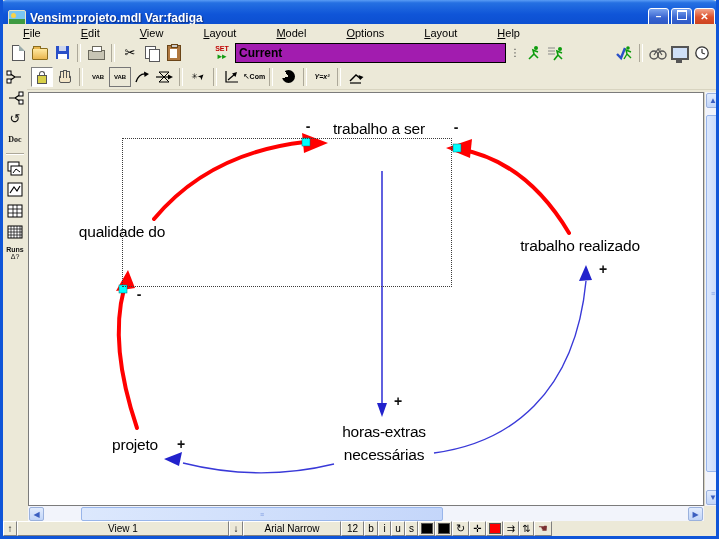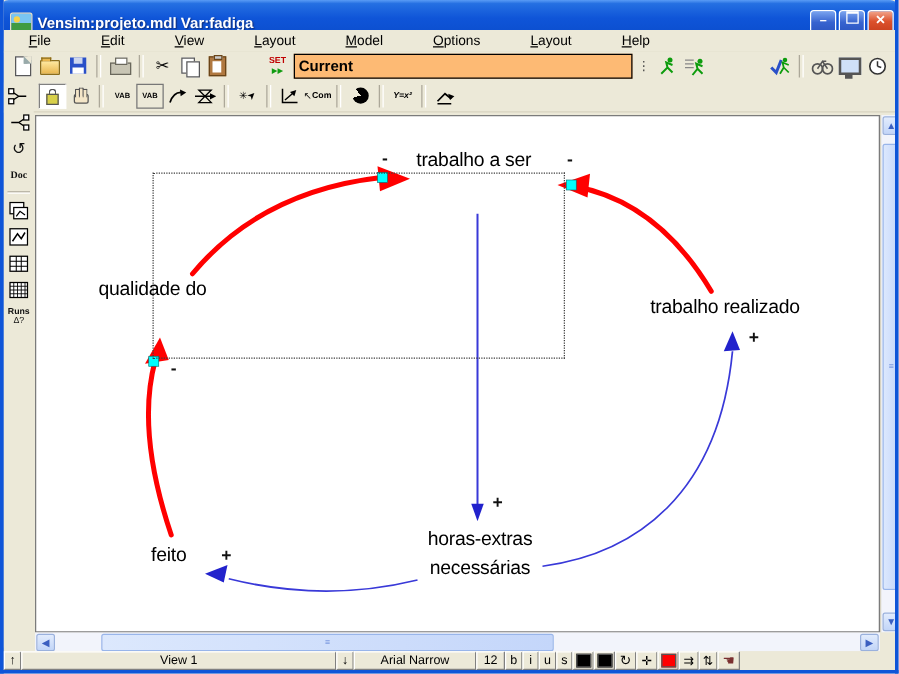--- a/index.html
+++ b/index.html
@@ -41,21 +41,21 @@
   .ic-print{width:15px;height:8px;background:#c8c5b4;border:1px solid #6a685c;position:relative;margin-top:5px;}
   .ic-print:before{content:"";position:absolute;left:3px;top:-5px;width:8px;height:4px;background:#fff;border:1px solid #6a685c;}
   .ic-copy{width:9px;height:11px;background:#fff;border:1px solid #58585a;position:relative;margin-left:-3px;}
   .ic-copy:after{content:"";position:absolute;left:3px;top:2px;width:9px;height:11px;background:#fff;border:1px solid #58585a;}
   .ic-clip{width:12px;height:14px;background:#b07840;border:1px solid #6a4518;position:relative;}
   .ic-clip:after{content:"";position:absolute;left:2px;top:3px;width:7px;height:9px;background:#fff;}
   .ic-clip:before{content:"";position:absolute;left:3px;top:-2px;width:5px;height:2px;background:#ccc;border:1px solid #6a4518;}
   .set-lab{color:#c00000;font-size:7px;font-weight:bold;line-height:7px;}
   .set-wrap{display:flex;flex-direction:column;align-items:center;}
   .green-tri{color:#119c11;font-size:9px;line-height:8px;}
-  .simfield{width:263px;height:18px;background:#fdba74;border:1px solid #000;font-weight:bold;font-size:12px;
+  .simfield{width:263px;height:18px;background:#a21caf;border:1px solid #000;font-weight:bold;font-size:12px;
     padding:0 3px;display:flex;align-items:center;margin-left:2px;}
   .dots{color:#444;font-size:10px;margin:0 4px;letter-spacing:-1px;}
   .mini-svg{display:block;}
   .mini-label{font-size:6px;font-weight:bold;color:#000;line-height:6px;}
   .ic-lock{width:8px;height:7px;background:#d8d049;border:1px solid #555;position:relative;margin-top:5px;}
   .ic-lock:before{content:"";position:absolute;left:1px;top:-5px;width:4px;height:4px;border:1.5px solid #555;border-bottom:none;border-radius:3px 3px 0 0;}
   .ic-hand{position:relative;width:10px;height:12px;}
   .ic-hand .palm{position:absolute;left:0;bottom:0;width:10px;height:6px;background:#f4e6c8;border:1px solid #555;border-radius:2px;}
   .ic-hand .f{position:absolute;bottom:5px;width:2px;height:6px;background:#f4e6c8;border:1px solid #555;border-bottom:none;border-radius:1px 1px 0 0;}
   .ic-pac{width:13px;height:13px;border-radius:50%;background:conic-gradient(from 325deg,#000 0deg 290deg,transparent 290deg 360deg);}
@@ -334,21 +334,21 @@
     <div class="node" style="left:350px;top:24px">
       <div>trabalho a ser</div>
     </div>
     <div class="node" style="left:93px;top:127px">
       <div>qualidade do</div>
     </div>
     <div class="node" style="left:551px;top:141px">
       <div>trabalho realizado</div>
     </div>
     <div class="node" style="left:106px;top:340px">
-      <div>feito</div>
+      <div>projeto</div>
     </div>
     <div class="node" style="left:355px;top:327px">
       <div>horas-extras</div>
       <div>necessárias</div>
     </div>
 
     <span class="sign" style="left:279px;top:33px">-</span>
     <span class="sign" style="left:427px;top:34px">-</span>
     <span class="sign" style="left:110px;top:201px">-</span>
     <span class="sign" style="left:369px;top:308px">+</span>
@@ -378,21 +378,21 @@
     <div class="sbtn" style="right:1px;top:1px;width:13px;height:12px">
         <span>▶</span>
       </div>
   </div>
   <div class="corner"></div>
 
   <div class="statusbar">
     <div class="st" style="width:14px">
         <span>↑</span>
       </div>
-    <div class="st" style="width:252px">
+    <div class="st" style="width:212px">
         <span>View 1</span>
       </div>
     <div class="st" style="width:14px">
         <span>↓</span>
       </div>
     <div class="st" style="width:98px">
         <span>Arial Narrow</span>
       </div>
     <div class="st" style="width:23px">
         <span>12</span>

